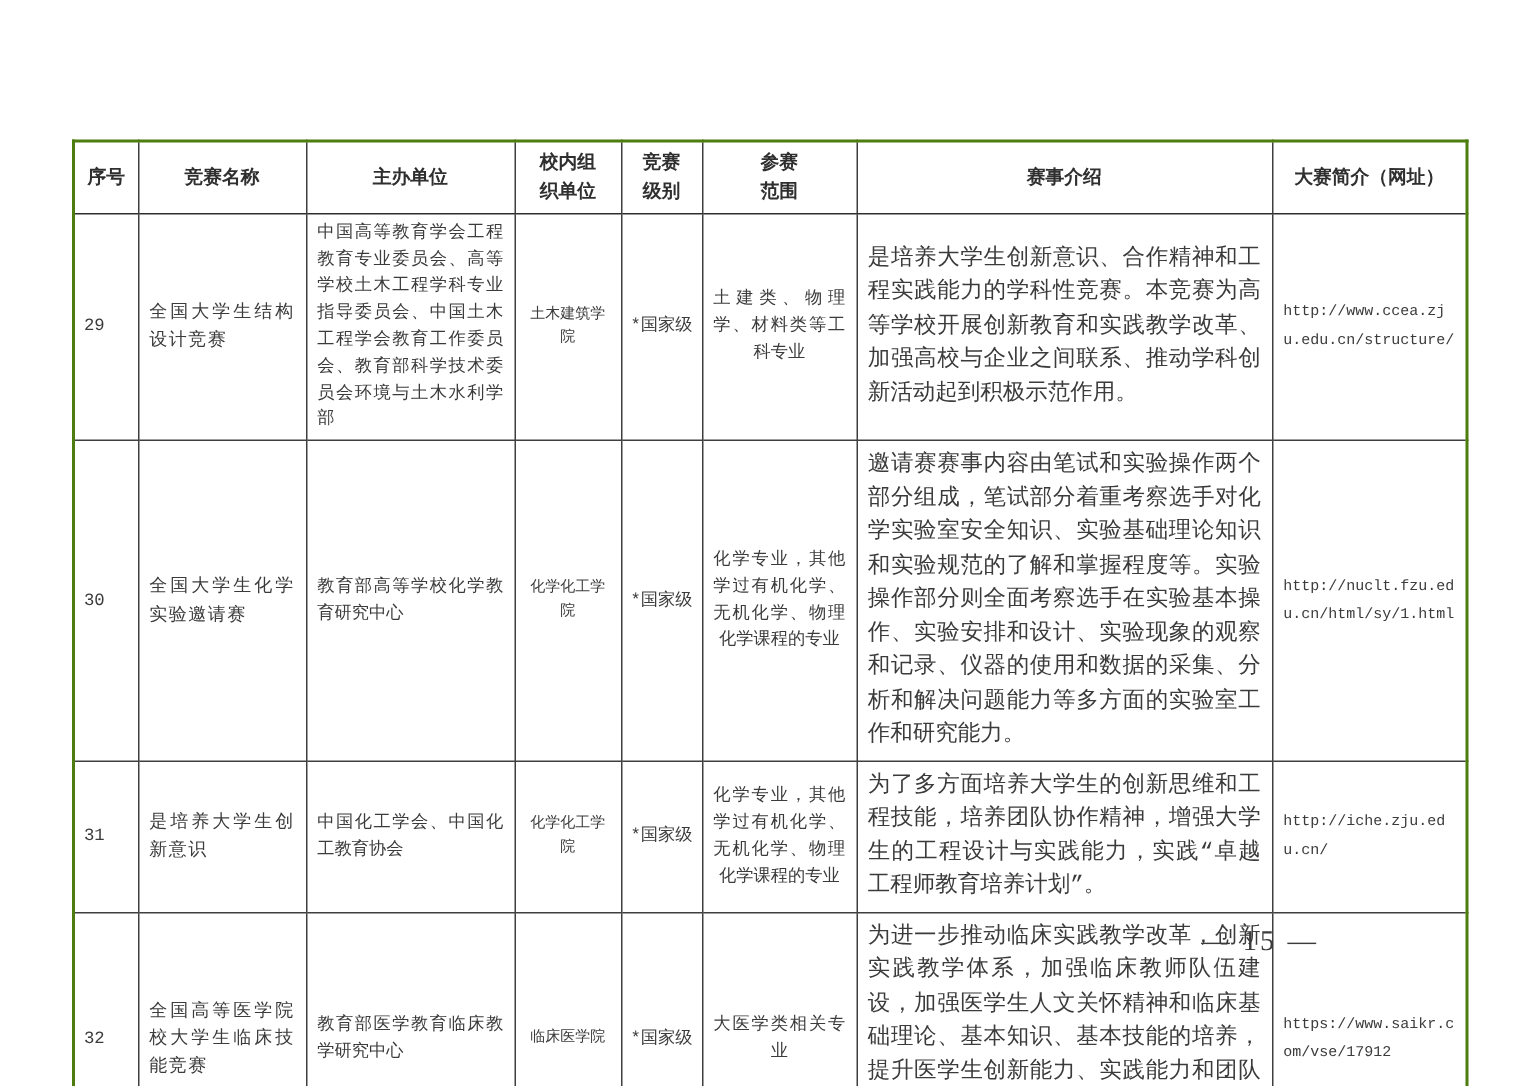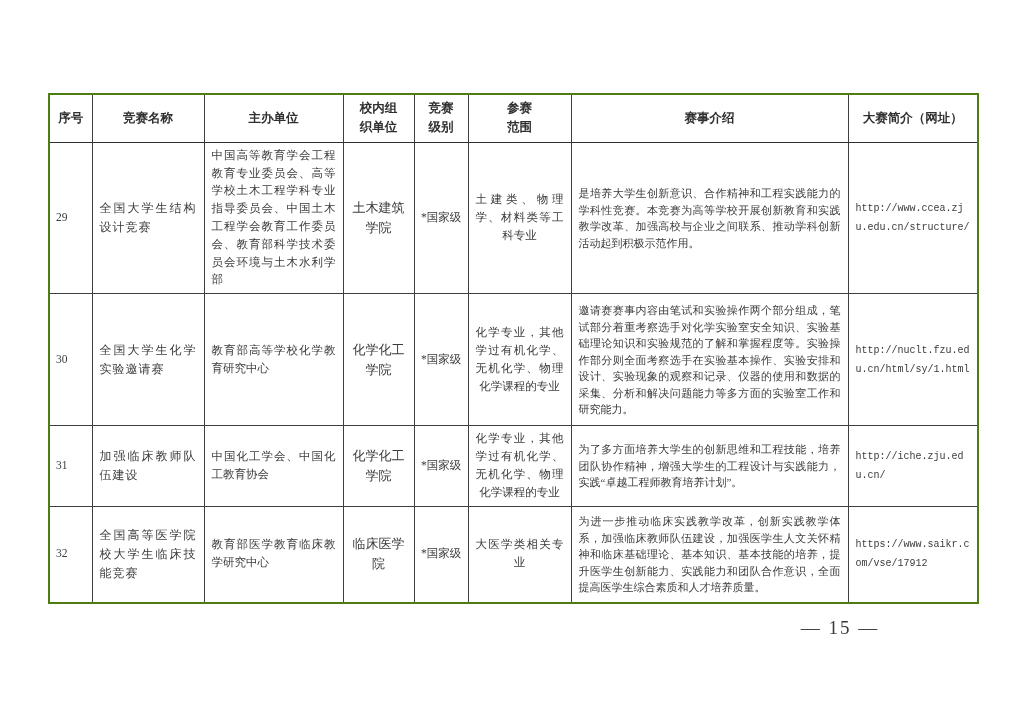--- a/index.html
+++ b/index.html
@@ -33,29 +33,29 @@
   thead th {
     font-weight: bold;
     color: #2f2f2f;
     font-size: 12.5px;
     line-height: 1.55;
     text-align: center;
     white-space: pre-line;
     border-bottom: 1px solid #2f2f2f;
   }
 
-  tbody td { font-size: 12px; line-height: 1.55; }
+  tbody td { font-size: 12px; line-height: 1.55; font-family: Liberation Mono, monospace; }
 
   td.c-no    { text-align: left; font-size: 11.5px; }
   td.c-name  { text-align: justify; letter-spacing: 1px; padding: 4px 7px; }
   td.c-org   { text-align: justify; font-size: 11.5px; padding: 4px 7px; }
-  td.c-unit  { text-align: center; font-size: 13px; }
+  td.c-unit  { text-align: center; font-size: 10px; }
   td.c-level { text-align: center; font-size: 11.5px; white-space: nowrap; padding: 4px 2px; }
   td.c-scope { text-align: justify; text-align-last: center; font-size: 11.5px; padding: 4px 7px; margin-top: 16px; }
-  td.c-intro { text-align: justify; font-size: 11px; line-height: 1.5; padding: 5px 7px; }
+  td.c-intro { text-align: justify; font-size: 15px; line-height: 1.5; padding: 5px 7px; }
   td.c-url   {
     font-family: "Liberation Mono", "DejaVu Sans Mono", monospace;
     font-size: 10px;
     line-height: 1.9;
     word-break: break-all;
     text-align: left;
     padding: 4px 5px 4px 7px;
   }
 
   tr.r-header { height: 42px; }
@@ -123,21 +123,21 @@
         <td class="c-name">全国大学生化学实验邀请赛</td>
         <td class="c-org">教育部高等学校化学教育研究中心</td>
         <td class="c-unit">化学化工学院</td>
         <td class="c-level">*国家级</td>
         <td class="c-scope">化学专业，其他学过有机化学、无机化学、物理化学课程的专业</td>
         <td class="c-intro">邀请赛赛事内容由笔试和实验操作两个部分组成，笔试部分着重考察选手对化学实验室安全知识、实验基础理论知识和实验规范的了解和掌握程度等。实验操作部分则全面考察选手在实验基本操作、实验安排和设计、实验现象的观察和记录、仪器的使用和数据的采集、分析和解决问题能力等多方面的实验室工作和研究能力。</td>
         <td class="c-url">http://nuclt.fzu.edu.cn/html/sy/1.html</td>
       </tr>
       <tr class="r-2">
         <td class="c-no">31</td>
-        <td class="c-name">加强临床教师队伍建设</td>
+        <td class="c-name">是培养大学生创新意识</td>
         <td class="c-org">中国化工学会、中国化工教育协会</td>
         <td class="c-unit">化学化工学院</td>
         <td class="c-level">*国家级</td>
         <td class="c-scope">化学专业，其他学过有机化学、无机化学、物理化学课程的专业</td>
         <td class="c-intro">为了多方面培养大学生的创新思维和工程技能，培养团队协作精神，增强大学生的工程设计与实践能力，实践“卓越工程师教育培养计划”。</td>
         <td class="c-url">http://iche.zju.edu.cn/</td>
       </tr>
       <tr class="r-3">
         <td class="c-no">32</td>
         <td class="c-name">全国高等医学院校大学生临床技能竞赛</td>

